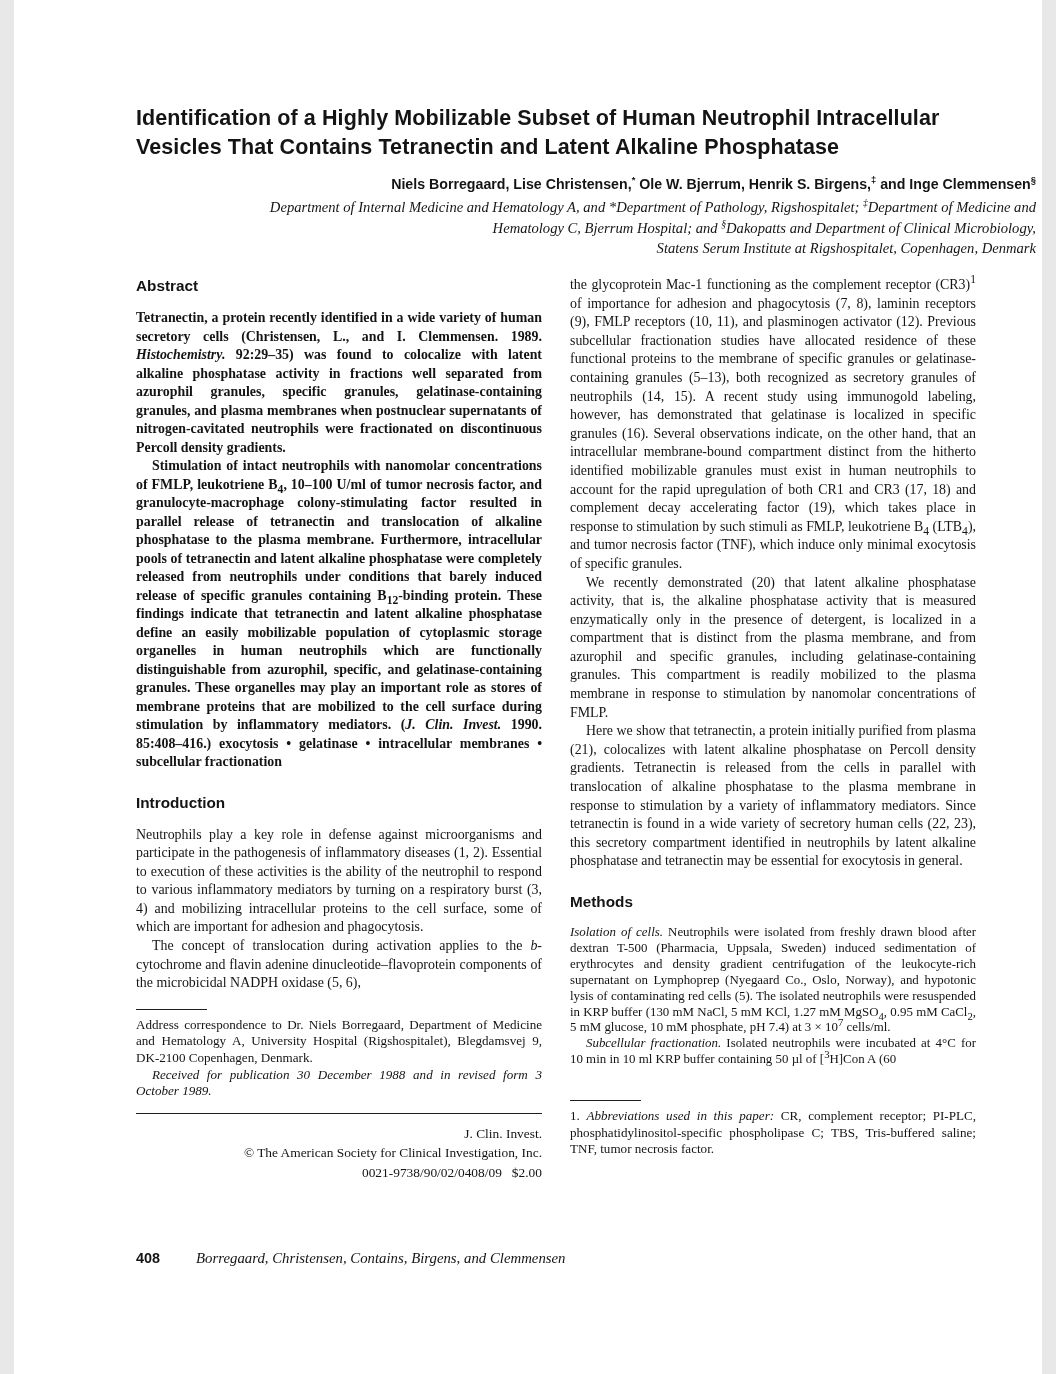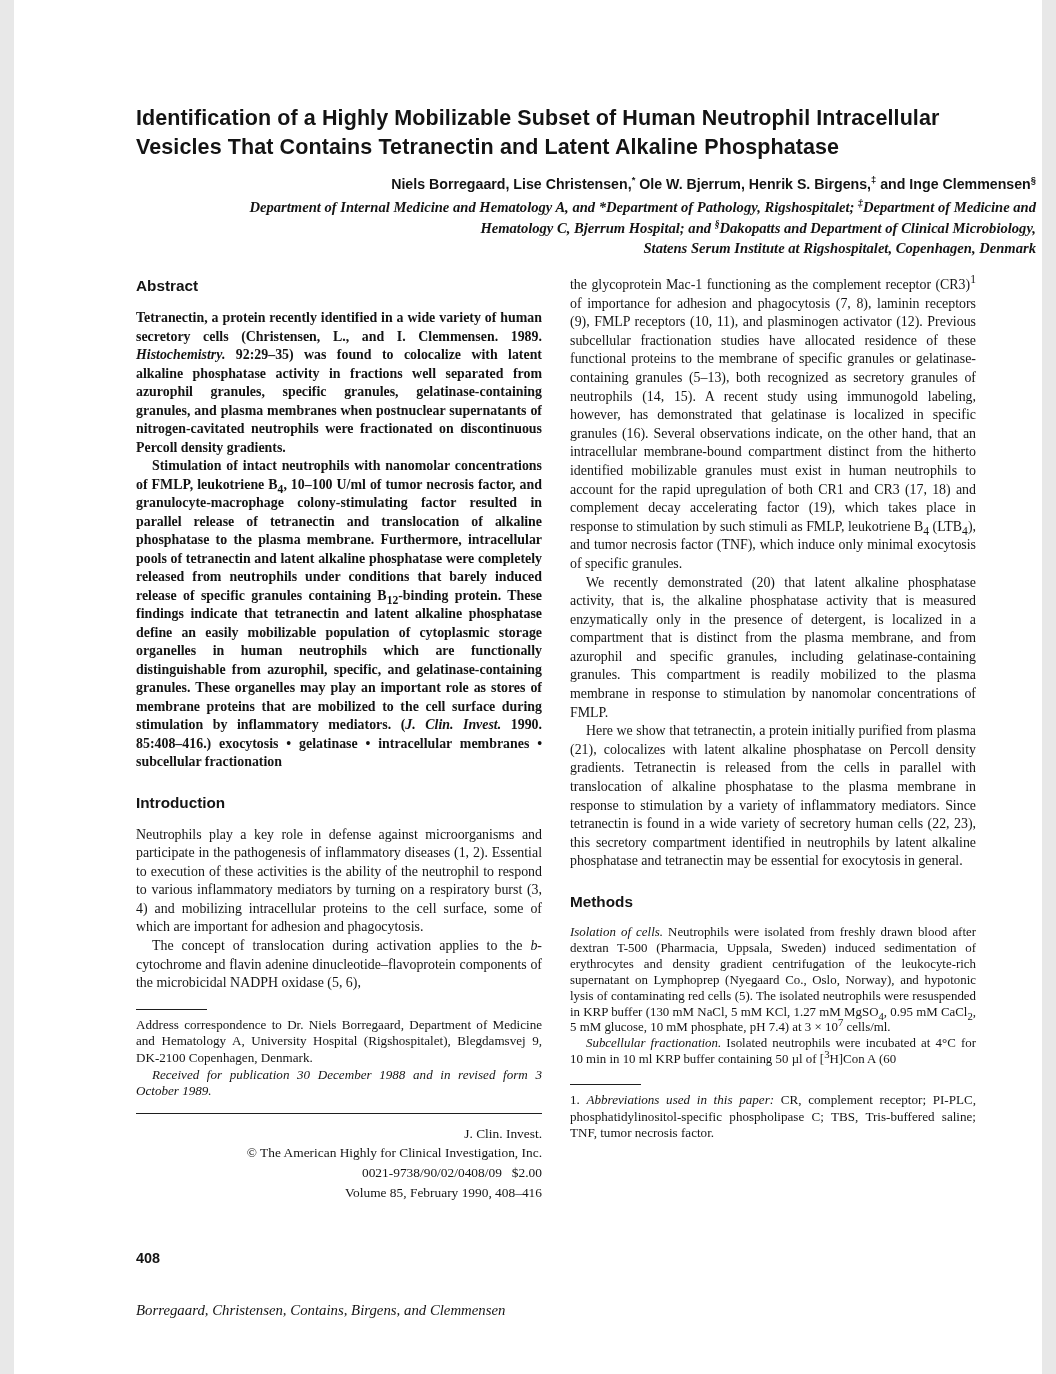--- a/index.html
+++ b/index.html
@@ -23,21 +23,20 @@
   .byline{
     font-family:"Liberation Sans",sans-serif;
     font-weight:bold;font-size:14.2px;line-height:18px;
     margin:0 0 4px 0;
   }
   .byline sup,.aff-line sup{font-size:66%;}
   .aff-line{
     font-style:italic;
     font-size:14.6px;line-height:20.5px;
     margin:0;
-    font-weight:bold;
   }
   .columns{
     position:absolute;left:122px;top:276px;width:840px;
     display:flex;gap:28px;
   }
   .col{width:406px;}
   .section-heading{
     font-family:"Liberation Sans",sans-serif;
     font-weight:bold;font-size:15.3px;line-height:19px;
     margin:0 0 14px 0;
@@ -53,33 +52,33 @@
     font-size:13.9px;line-height:18.6px;
     text-align:justify;
   }
   .methods-p{
     font-size:12.9px;line-height:15.9px;
     text-align:justify;
   }
   .indent{text-indent:16px;}
   sub,sup{line-height:0;}
   .footnote-block{margin-top:16px;}
-  .footnote-block.right{margin-top:16px;}
+  .footnote-block.right{margin-top:32px;}
   .fn-rule{width:71px;border-top:1.6px solid #1e1e1e;margin:0 0 7px 0;}
   .fn-p{
     font-size:13.1px;line-height:16.6px;
     text-align:justify;
   }
   .full-rule{width:100%;border-top:1.3px solid #1e1e1e;margin:13px 0 10px 0;}
   .journal-block p{
     font-size:13.4px;line-height:19.6px;
   }
   .page-footer{
     position:absolute;left:122px;top:1250px;
-    display:flex;align-items:baseline;gap:36px;flex-direction:column;
+    display:flex;align-items:baseline;gap:36px;
   }
   .page-num{
     font-family:"Liberation Sans",sans-serif;
     font-weight:bold;font-size:14.4px;
   }
   .running-title{
     font-style:italic;font-size:14.8px;
   }
 </style>
 </head>
@@ -109,23 +108,22 @@
       <div class="footnote-block">
         <div class="fn-rule"></div>
         <p class="fn-p"><span>Address correspondence to Dr. Niels Borregaard, Department of Medicine and Hematology A, University Hospital (Rigshospitalet), Blegdamsvej 9, DK-2100 Copenhagen, Denmark.</span></p>
         <p class="fn-p indent"><i>Received for publication 30 December 1988 and in revised form 3 October 1989.</i></p>
       </div>
 
       <div class="full-rule"></div>
 
       <div class="journal-block">
         <p>J. Clin. Invest.</p>
-        <p>© The American Highly for Clinical Investigation, Inc.</p>
+        <p>© The American Society for Clinical Investigation, Inc.</p>
         <p>0021-9738/90/02/0408/09&nbsp;&nbsp;&nbsp;$2.00</p>
-        <p>Volume 85, February 1990, 408–416</p>
       </div>
     </div>
 
     <div class="col">
       <p class="body-p"><span>the glycoprotein Mac-1 functioning as the complement receptor (CR3)</span><sup>1</sup><span> of importance for adhesion and phagocytosis (7, 8), laminin receptors (9), FMLP receptors (10, 11), and plasminogen activator (12). Previous subcellular fractionation studies have allocated residence of these functional proteins to the membrane of specific granules or gelatinase-containing granules (5–13), both recognized as secretory granules of neutrophils (14, 15). A recent study using immunogold labeling, however, has demonstrated that gelatinase is localized in specific granules (16). Several observations indicate, on the other hand, that an intracellular membrane-bound compartment distinct from the hitherto identified mobilizable granules must exist in human neutrophils to account for the rapid upregulation of both CR1 and CR3 (17, 18) and complement decay accelerating factor (19), which takes place in response to stimulation by such stimuli as FMLP, leukotriene B</span><sub>4</sub><span> (LTB</span><sub>4</sub><span>), and tumor necrosis factor (TNF), which induce only minimal exocytosis of specific granules.</span></p>
       <p class="body-p indent"><span>We recently demonstrated (20) that latent alkaline phosphatase activity, that is, the alkaline phosphatase activity that is measured enzymatically only in the presence of detergent, is localized in a compartment that is distinct from the plasma membrane, and from azurophil and specific granules, including gelatinase-containing granules. This compartment is readily mobilized to the plasma membrane in response to stimulation by nanomolar concentrations of FMLP.</span></p>
       <p class="body-p indent"><span>Here we show that tetranectin, a protein initially purified from plasma (21), colocalizes with latent alkaline phosphatase on Percoll density gradients. Tetranectin is released from the cells in parallel with translocation of alkaline phosphatase to the plasma membrane in response to stimulation by a variety of inflammatory mediators. Since tetranectin is found in a wide variety of secretory human cells (22, 23), this secretory compartment identified in neutrophils by latent alkaline phosphatase and tetranectin may be essential for exocytosis in general.</span></p>
 
       <h2 class="section-heading mt">Methods</h2>
       <p class="methods-p"><i>Isolation of cells.</i><span> Neutrophils were isolated from freshly drawn blood after dextran T-500 (Pharmacia, Uppsala, Sweden) induced sedimentation of erythrocytes and density gradient centrifugation of the leukocyte-rich supernatant on Lymphoprep (Nyegaard Co., Oslo, Norway), and hypotonic lysis of contaminating red cells (5). The isolated neutrophils were resuspended in KRP buffer (130 mM NaCl, 5 mM KCl, 1.27 mM MgSO</span><sub>4</sub><span>, 0.95 mM CaCl</span><sub>2</sub><span>, 5 mM glucose, 10 mM phosphate, pH 7.4) at 3 × 10</span><sup>7</sup><span> cells/ml.</span></p>

